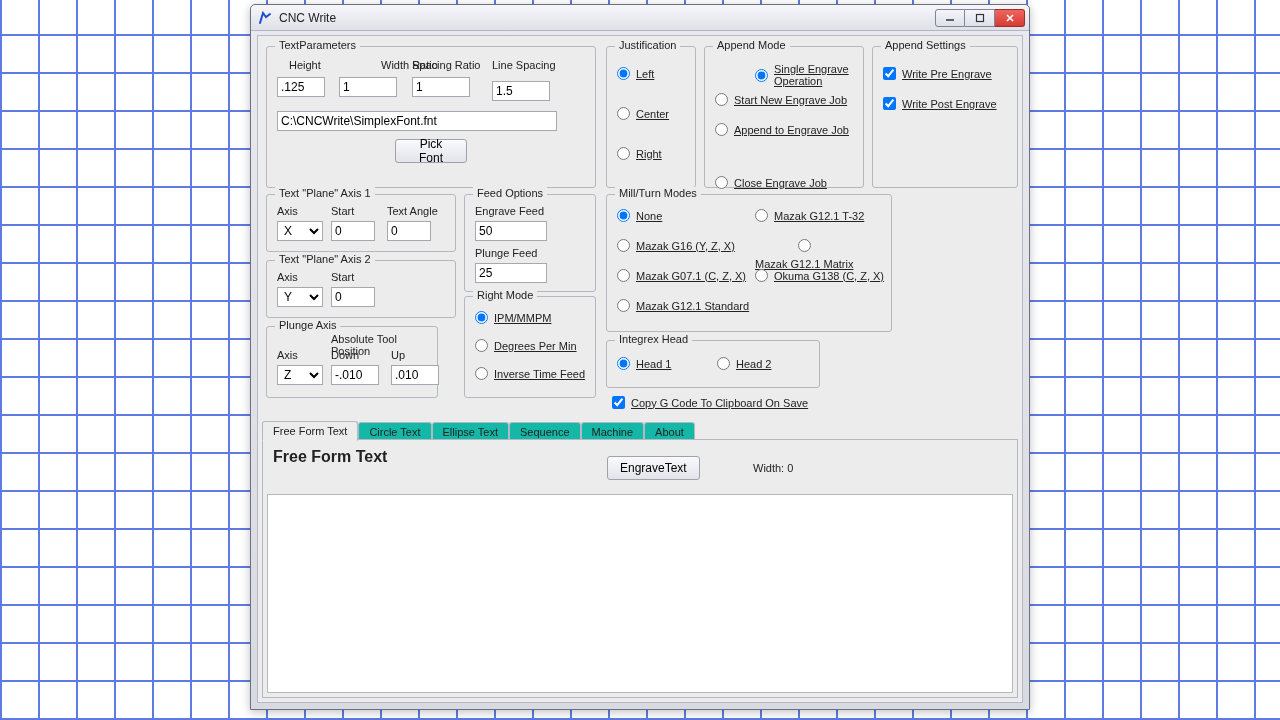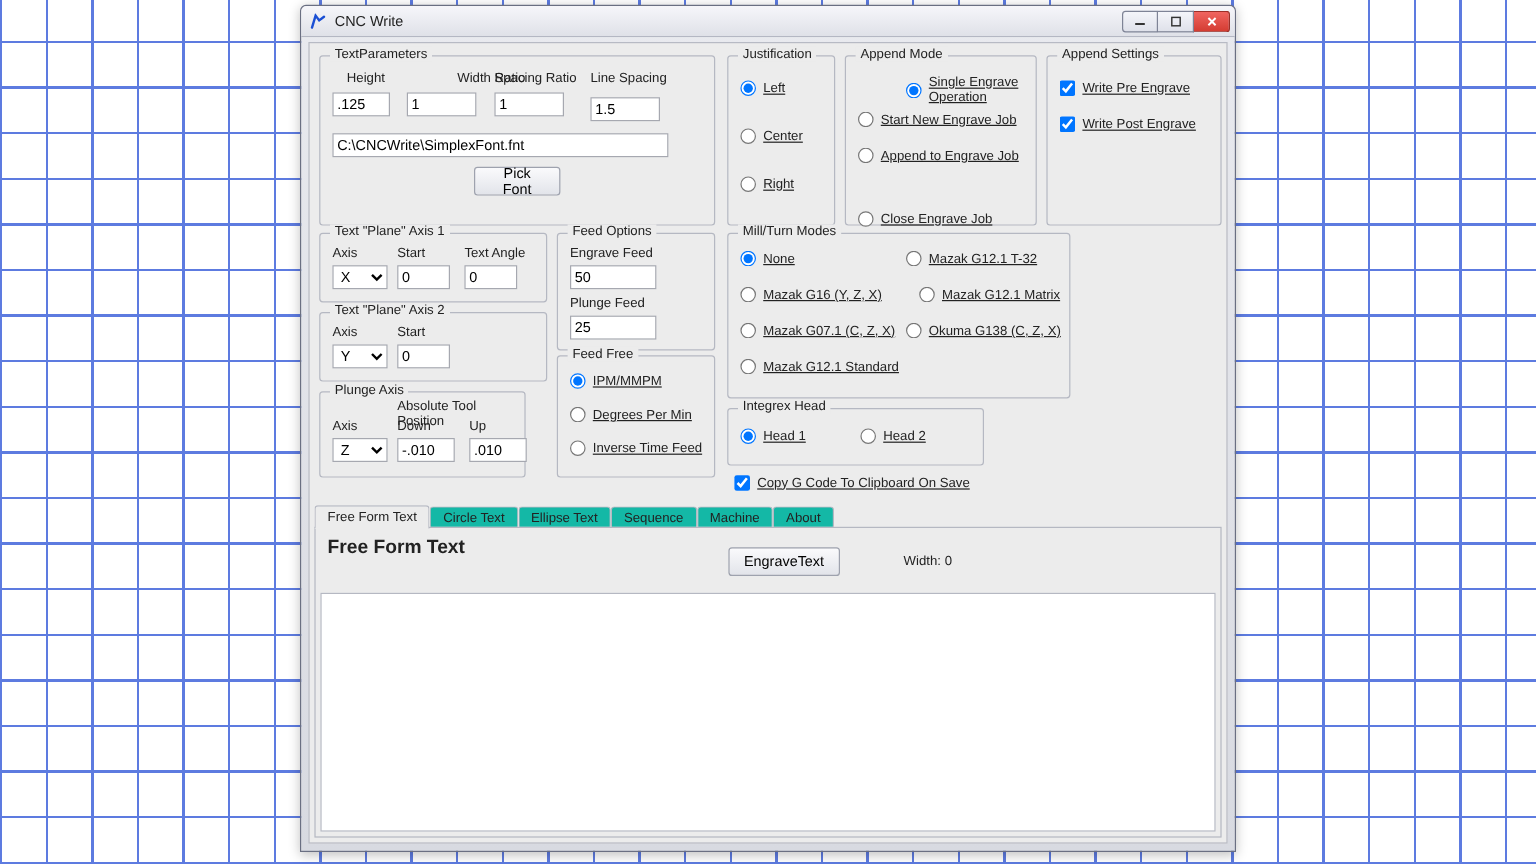--- a/index.html
+++ b/index.html
@@ -178,21 +178,21 @@
 
     <div class="groupbox" style="left:206px;top:158px;width:132px;height:98px;">
       <span class="legend">Feed Options</span>
       <span class="lbl" style="position:absolute;left:10px;top:10px;">Engrave Feed</span>
       <input class="txt" style="position: absolute; left: 10px; top: 26px; width: 72px;" value="50">
       <span class="lbl" style="position:absolute;left:10px;top:52px;">Plunge Feed</span>
       <input class="txt" style="position: absolute; left: 10px; top: 68px; width: 72px;" value="25">
     </div>
 
     <div class="groupbox" style="left:206px;top:260px;width:132px;height:102px;">
-      <span class="legend">Feed Free</span>
+      <span class="legend">Right Mode</span>
       <label class="radio-row" style="position:absolute;left:10px;top:14px;">
           <input type="radio" checked="" style="">
           <span>IPM/MMPM</span>
         </label>
       <label class="radio-row" style="position:absolute;left:10px;top:42px;">
           <input type="radio" style="">
           <span>Degrees Per Min</span>
         </label>
       <label class="radio-row" style="position:absolute;left:10px;top:70px;">
           <input type="radio" style="">
@@ -263,21 +263,21 @@
           <span>Mazak G07.1 (C, Z, X)</span>
         </label>
       <label class="radio-row" style="position:absolute;left:10px;top:104px;">
           <input type="radio" style="">
           <span>Mazak G12.1 Standard</span>
         </label>
       <label class="radio-row" style="position:absolute;left:148px;top:14px;">
           <input type="radio" style="">
           <span>Mazak G12.1 T-32</span>
         </label>
-      <label class="radio-row" style="position:absolute;left:159px;top:44px;">
+      <label class="radio-row" style="position:absolute;left:148px;top:44px;flex-direction:column;">
           <input type="radio" style="">
           <span>Mazak G12.1 Matrix</span>
         </label>
       <label class="radio-row" style="position:absolute;left:148px;top:74px;">
           <input type="radio" style="">
           <span>Okuma G138  (C, Z, X)</span>
         </label>
     </div>
 
     <div class="groupbox" style="left:348px;top:304px;width:214px;height:48px;">

